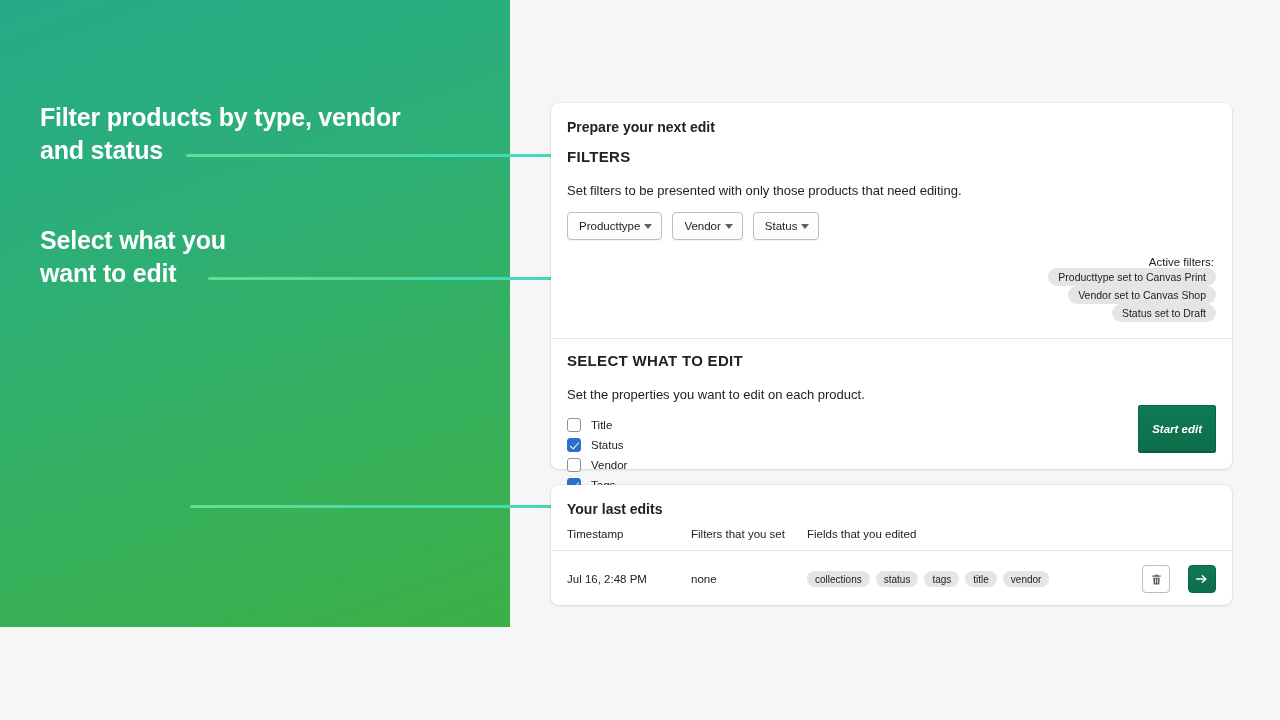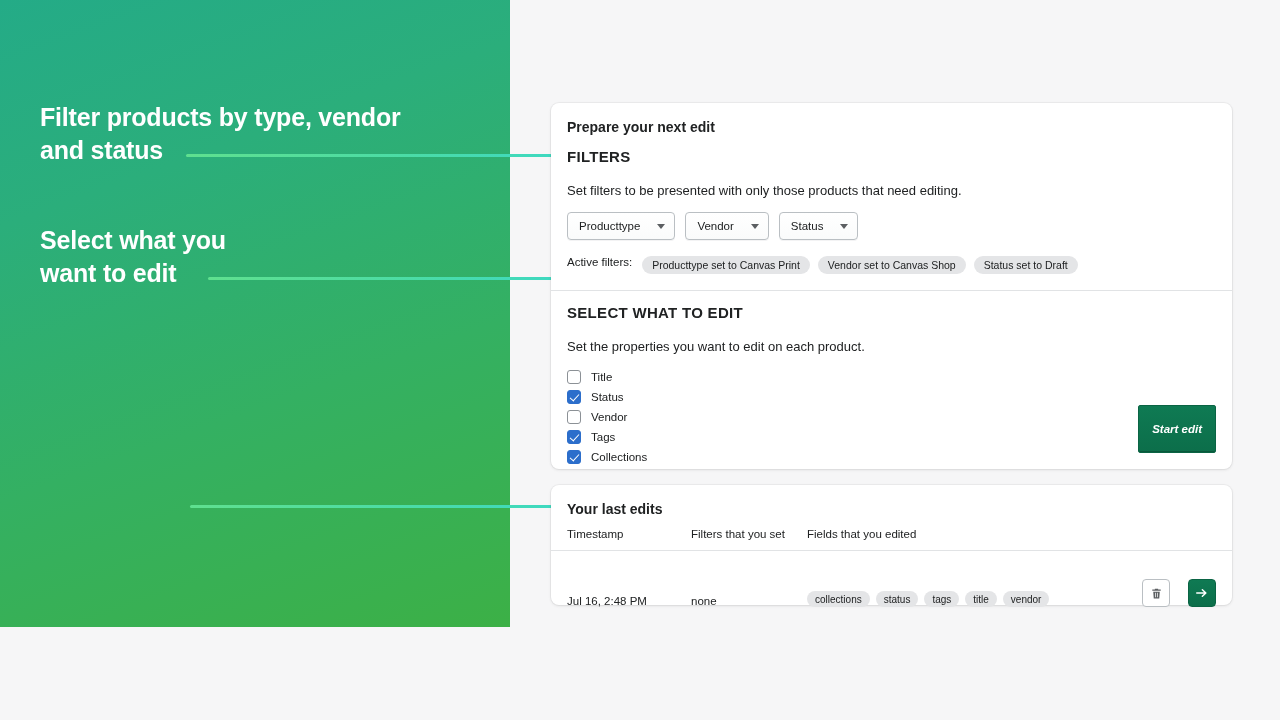--- a/index.html
+++ b/index.html
@@ -57,36 +57,36 @@
 
   .eyebrow {
     font-size: 15px; font-weight: 700; color: #202223;
     letter-spacing: 0.3px; text-transform: uppercase;
   }
   .section-desc { font-size: 13px; color: #202223; margin-top: 18px; }
 
   
   .filter-row { display: flex; gap: 10px; margin-top: 14px; }
   .dropdown-btn {
-    display: inline-flex; align-items: center; gap: 17px;
+    display: inline-flex; align-items: center; gap: 4px;
     height: 28px; padding: 0 9px 0 11px;
     background: linear-gradient(180deg,#ffffff,#fafbfb);
     border: 1px solid #babfc3; border-radius: 4px;
     font-size: 11.5px; color: #202223; font-weight: 400;
     box-shadow: 0 1px 0 rgba(22,29,37,0.05);
     cursor: pointer;
   }
   .caret {
     width: 0; height: 0;
     border-left: 4px solid transparent; border-right: 4px solid transparent;
     border-top: 5px solid #5c5f62;
   }
 
   
-  .active-row { display: flex; align-items: flex-start; gap: 8px; margin-top: 16px; }
+  .active-row { display: flex; align-items: flex-end; gap: 0; margin-top: 16px; flex-direction: column; }
   .active-label { font-size: 11.5px; color: #202223; margin-right: 2px; }
   .chip {
     background: #e4e5e7; border-radius: 10px;
     padding: 3px 10px; font-size: 10.5px; color: #202223;
   }
 
   
   .check-list { margin-top: 13px; }
   .check-item { display: flex; align-items: center; gap: 10px; height: 20px; margin-bottom: 0px; }
   .cbox {
@@ -113,21 +113,21 @@
     box-shadow: inset 0 -1px 0 rgba(0,0,0,0.2);
     font-style: italic;
   }
 
   
   .edits-head {
     display: flex; align-items: center;
     padding: 0 16px; height: 34px;
     border-bottom: 1px solid #e1e3e5;
   }
-  .edits-row { display: flex; align-items: flex-end; padding: 0 16px; height: 56px; }
+  .edits-row { display: flex; align-items: center; padding: 0 16px; height: 56px; }
   .col-ts   { width: 124px; }
   .col-fil  { width: 116px; }
   .col-fld  { flex: 1; }
   .th { font-size: 11.5px; color: #202223; }
   .td { font-size: 11.5px; color: #202223; }
   .pill-wrap { display: flex; gap: 6px; flex-wrap: wrap; }
   .pill {
     background: #e4e5e7; border-radius: 9px;
     padding: 2.5px 8px; font-size: 10px; color: #202223;
   }

